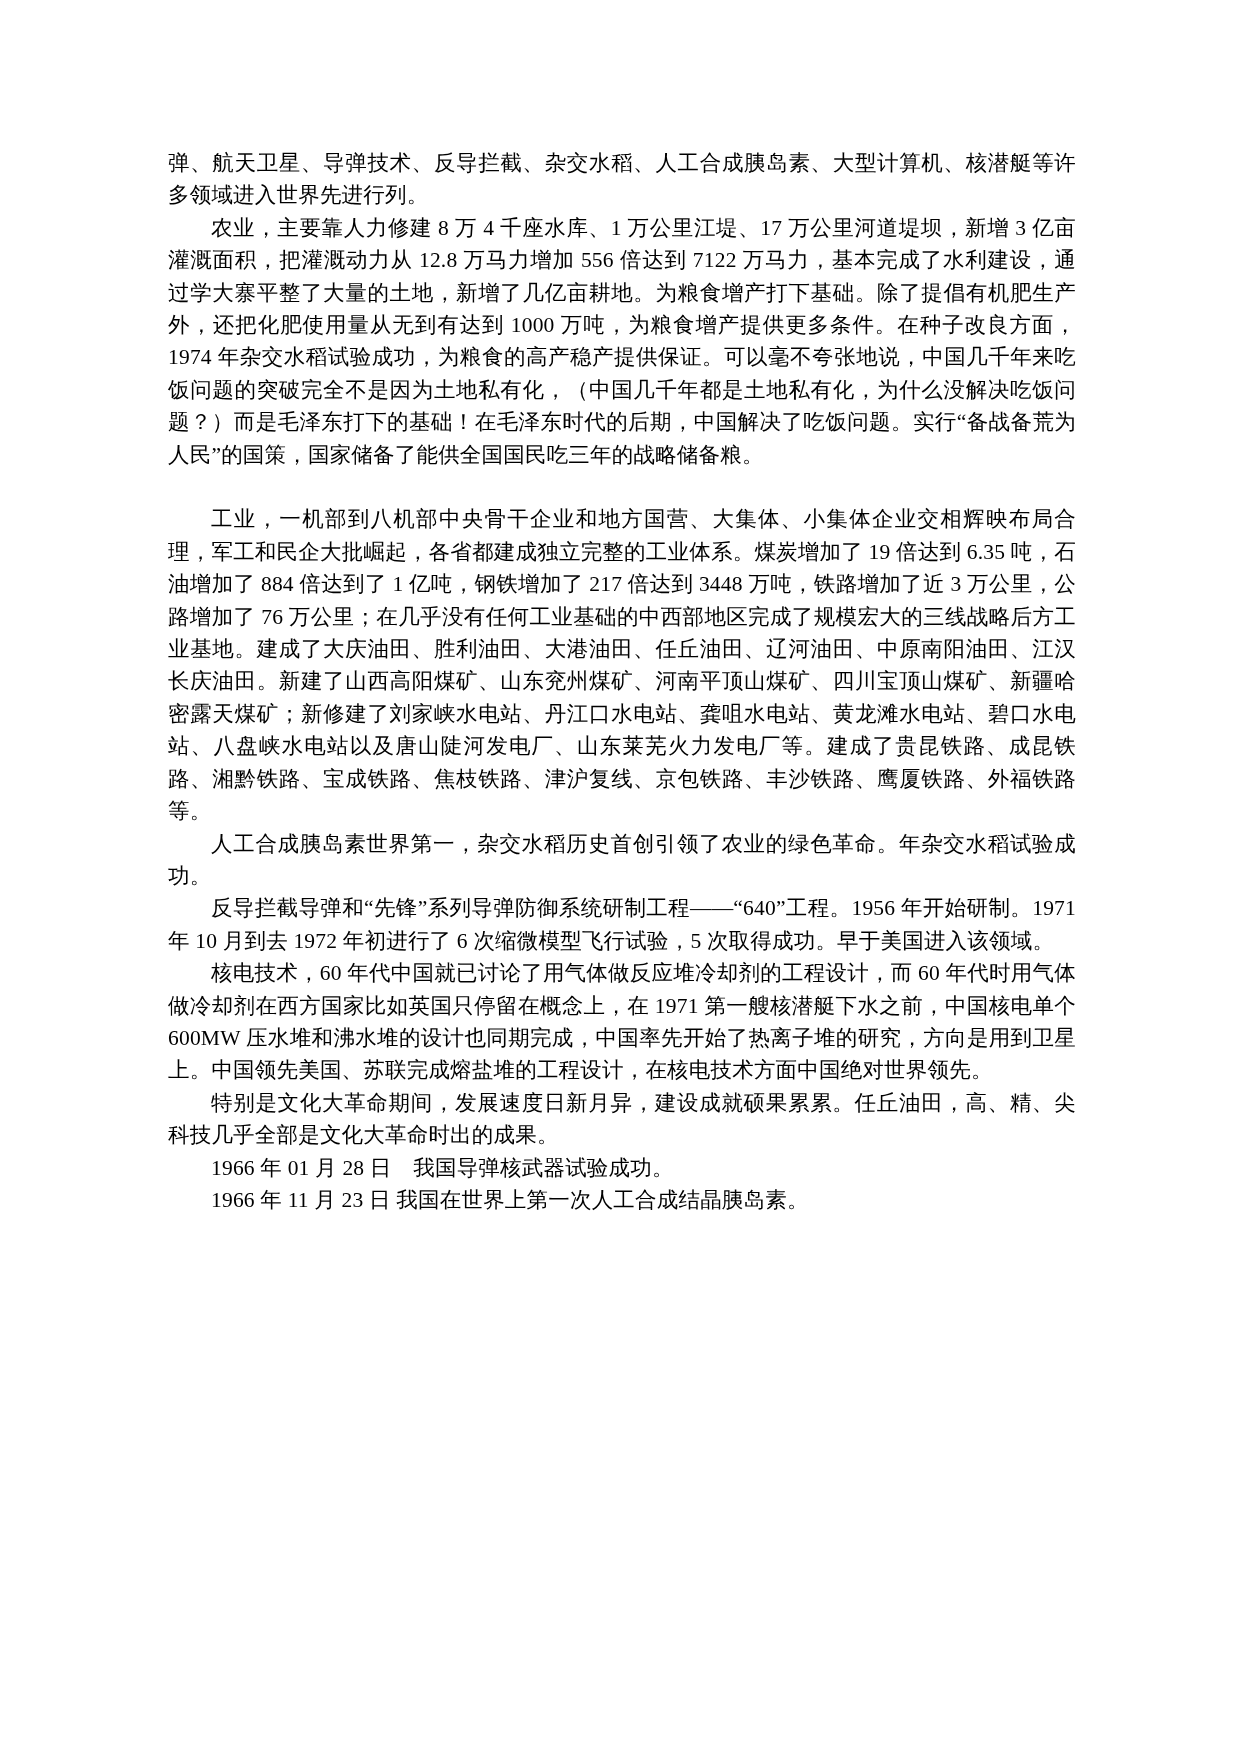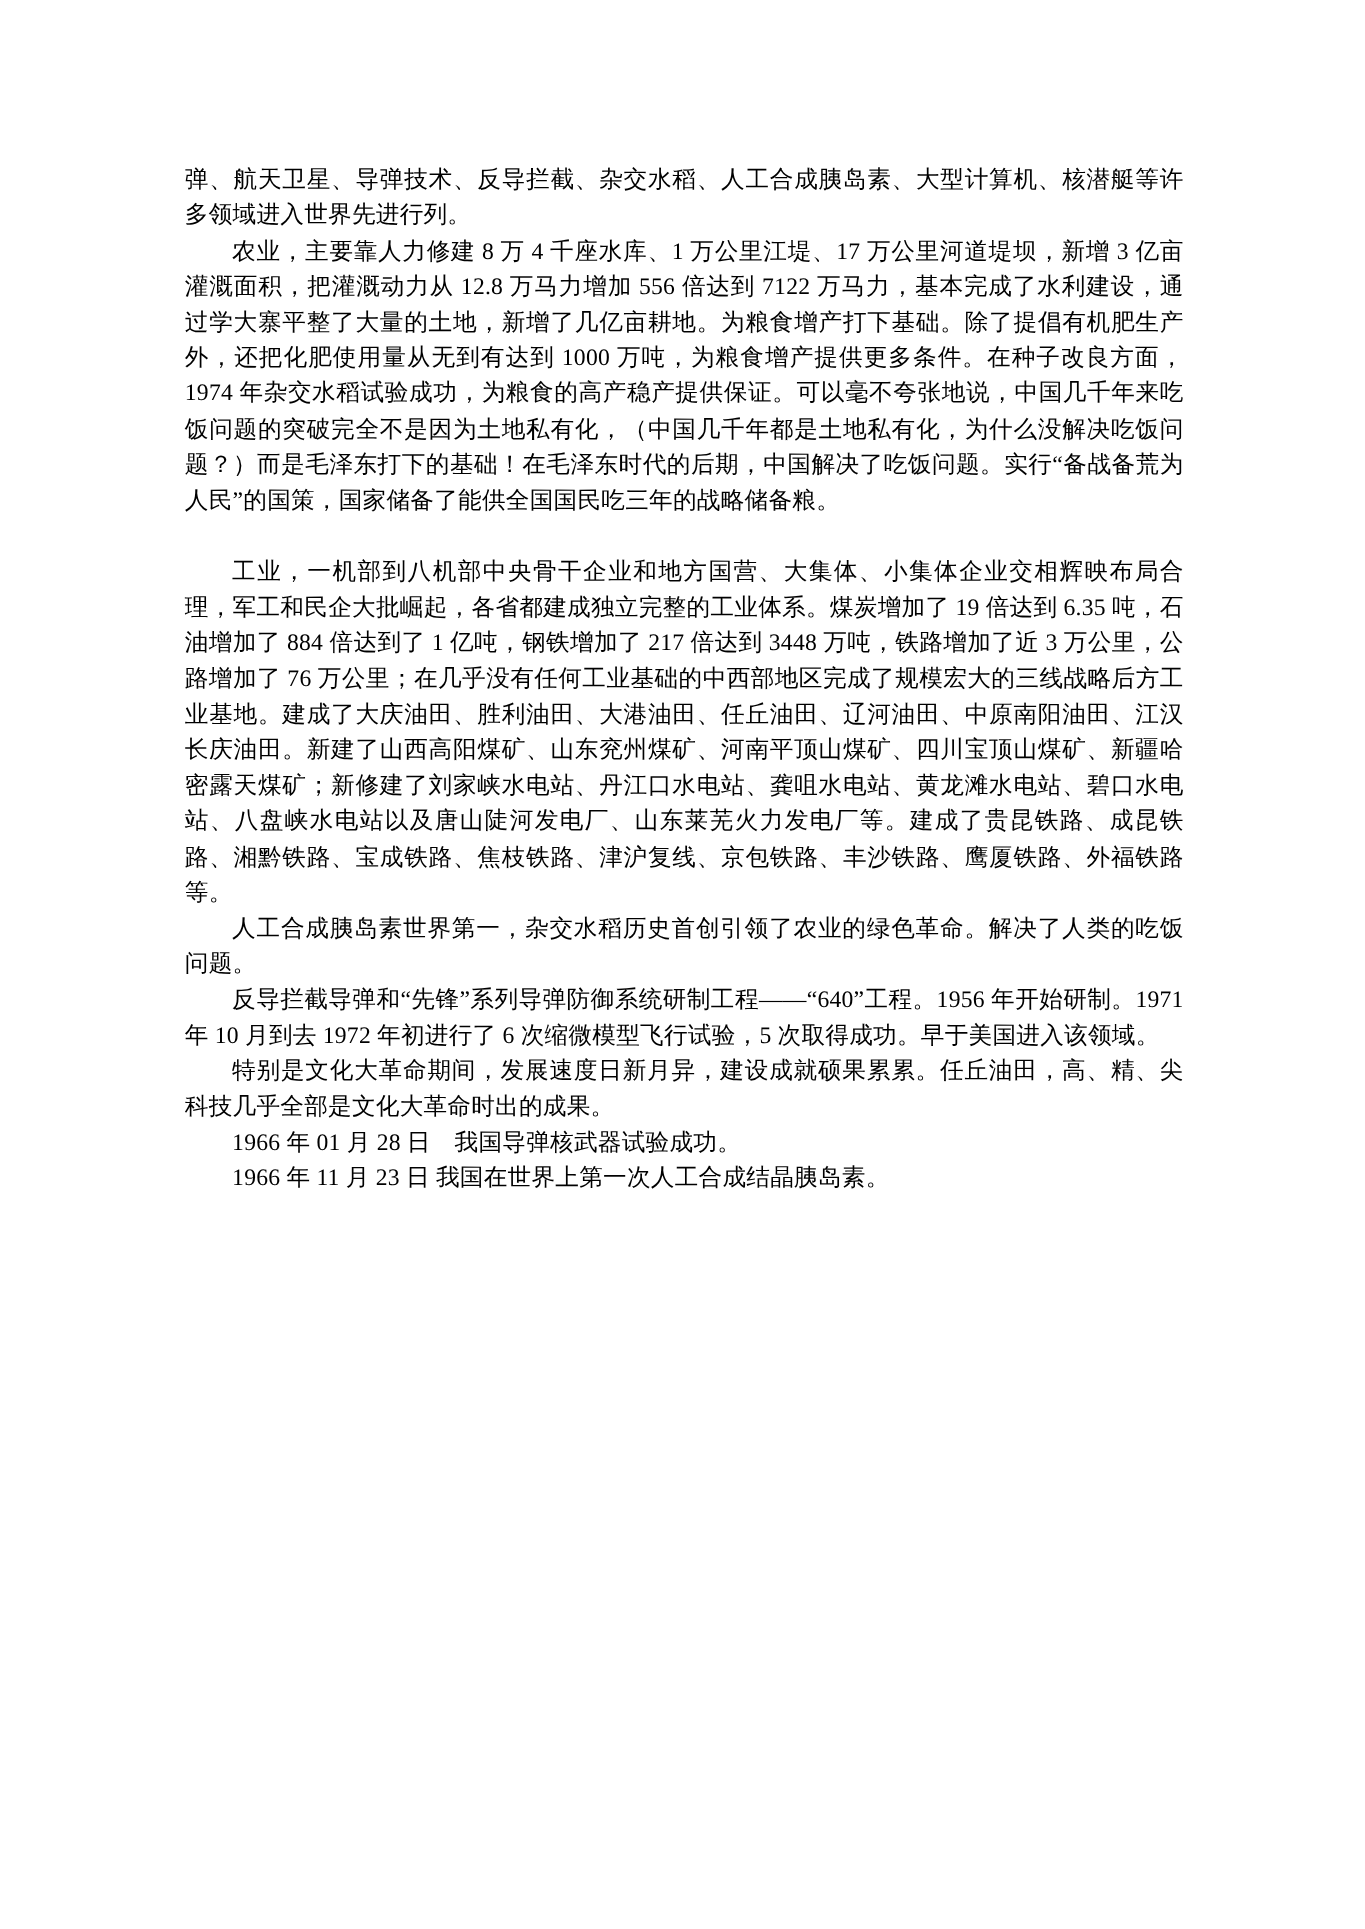--- a/index.html
+++ b/index.html
@@ -33,19 +33,20 @@
   }
 </style>
 </head>
 <body>
 
 <div class="page">
   <p class="para">弹、航天卫星、导弹技术、反导拦截、杂交水稻、人工合成胰岛素、大型计算机、核潜艇等许多领域进入世界先进行列。</p>
   <p class="para indent">农业，主要靠人力修建 8 万 4 千座水库、1 万公里江堤、17 万公里河道堤坝，新增 3 亿亩灌溉面积，把灌溉动力从 12.8 万马力增加 556 倍达到 7122 万马力，基本完成了水利建设，通过学大寨平整了大量的土地，新增了几亿亩耕地。为粮食增产打下基础。除了提倡有机肥生产外，还把化肥使用量从无到有达到 1000 万吨，为粮食增产提供更多条件。在种子改良方面，1974 年杂交水稻试验成功，为粮食的高产稳产提供保证。可以毫不夸张地说，中国几千年来吃饭问题的突破完全不是因为土地私有化，（中国几千年都是土地私有化，为什么没解决吃饭问题？）而是毛泽东打下的基础！在毛泽东时代的后期，中国解决了吃饭问题。实行“备战备荒为人民”的国策，国家储备了能供全国国民吃三年的战略储备粮。</p>
   <div class="blank"></div>
   <p class="para indent">工业，一机部到八机部中央骨干企业和地方国营、大集体、小集体企业交相辉映布局合理，军工和民企大批崛起，各省都建成独立完整的工业体系。煤炭增加了 19 倍达到 6.35 吨，石油增加了 884 倍达到了 1 亿吨，钢铁增加了 217 倍达到 3448 万吨，铁路增加了近 3 万公里，公路增加了 76 万公里；在几乎没有任何工业基础的中西部地区完成了规模宏大的三线战略后方工业基地。建成了大庆油田、胜利油田、大港油田、任丘油田、辽河油田、中原南阳油田、江汉长庆油田。新建了山西高阳煤矿、山东兖州煤矿、河南平顶山煤矿、四川宝顶山煤矿、新疆哈密露天煤矿；新修建了刘家峡水电站、丹江口水电站、龚咀水电站、黄龙滩水电站、碧口水电站、八盘峡水电站以及唐山陡河发电厂、山东莱芜火力发电厂等。建成了贵昆铁路、成昆铁路、湘黔铁路、宝成铁路、焦枝铁路、津沪复线、京包铁路、丰沙铁路、鹰厦铁路、外福铁路等。</p>
-  <p class="para indent">人工合成胰岛素世界第一，杂交水稻历史首创引领了农业的绿色革命。解决了人类的吃饭问题。</p>
+  <p class="para indent">人工合成胰岛素世界第一，杂交水稻历史首创引领了农业的绿色革命。年杂交水稻试验成功。</p>
   <p class="para indent">反导拦截导弹和“先锋”系列导弹防御系统研制工程——“640”工程。1956 年开始研制。1971 年 10 月到去 1972 年初进行了 6 次缩微模型飞行试验，5 次取得成功。早于美国进入该领域。</p>
+  <p class="para indent">核电技术，60 年代中国就已讨论了用气体做反应堆冷却剂的工程设计，而 60 年代时用气体做冷却剂在西方国家比如英国只停留在概念上，在 1971 第一艘核潜艇下水之前，中国核电单个 600MW 压水堆和沸水堆的设计也同期完成，中国率先开始了热离子堆的研究，方向是用到卫星上。中国领先美国、苏联完成熔盐堆的工程设计，在核电技术方面中国绝对世界领先。</p>
   <p class="para indent">特别是文化大革命期间，发展速度日新月异，建设成就硕果累累。任丘油田，高、精、尖科技几乎全部是文化大革命时出的成果。</p>
   <p class="para indent">1966 年 01 月 28 日　我国导弹核武器试验成功。</p>
   <p class="para indent">1966 年 11 月 23 日 我国在世界上第一次人工合成结晶胰岛素。</p>
   <div class="blank"></div>
 </div>
 
 </body></html>

